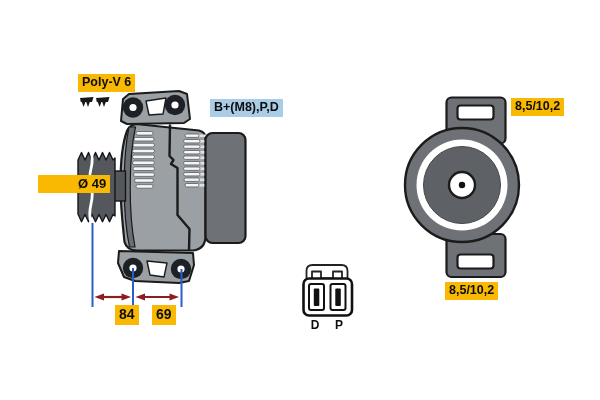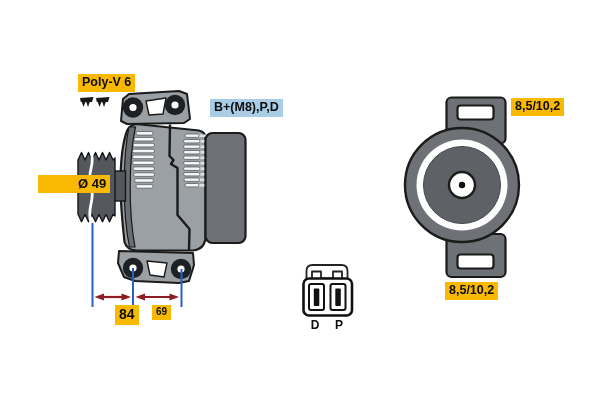--- a/index.html
+++ b/index.html
@@ -176,21 +176,21 @@
   </svg>
 
   <div class="lbl" style="left:78px; top:74px;">Poly-V 6</div>
 
   <div class="lbl lbl--blue" style="left:190px; top:99px;">B+(M8),P,D</div>
 
   <div class="lbl" style="left:38px; top:175px; font-size:13px;padding-left:40px;">Ø 49</div>
 
   <div class="lbl" style="left:100px; top:305px; font-size:14px;margin-left:15px;">84</div>
 
-  <div class="lbl" style="left:152px; top:305px; font-size:10px;">69</div>
+  <div class="lbl" style="left:152px; top:305px; font-size:14px;">69</div>
 
   <div class="lbl" style="left:511px; top:98px;">8,5/10,2</div>
 
   <div class="lbl" style="left:445px; top:282px;">8,5/10,2</div>
 
   <div class="pin-label" style="left:307px; top:318px;">D</div>
 
   <div class="pin-label" style="left:331px; top:318px;">P</div>
 </div>
 

